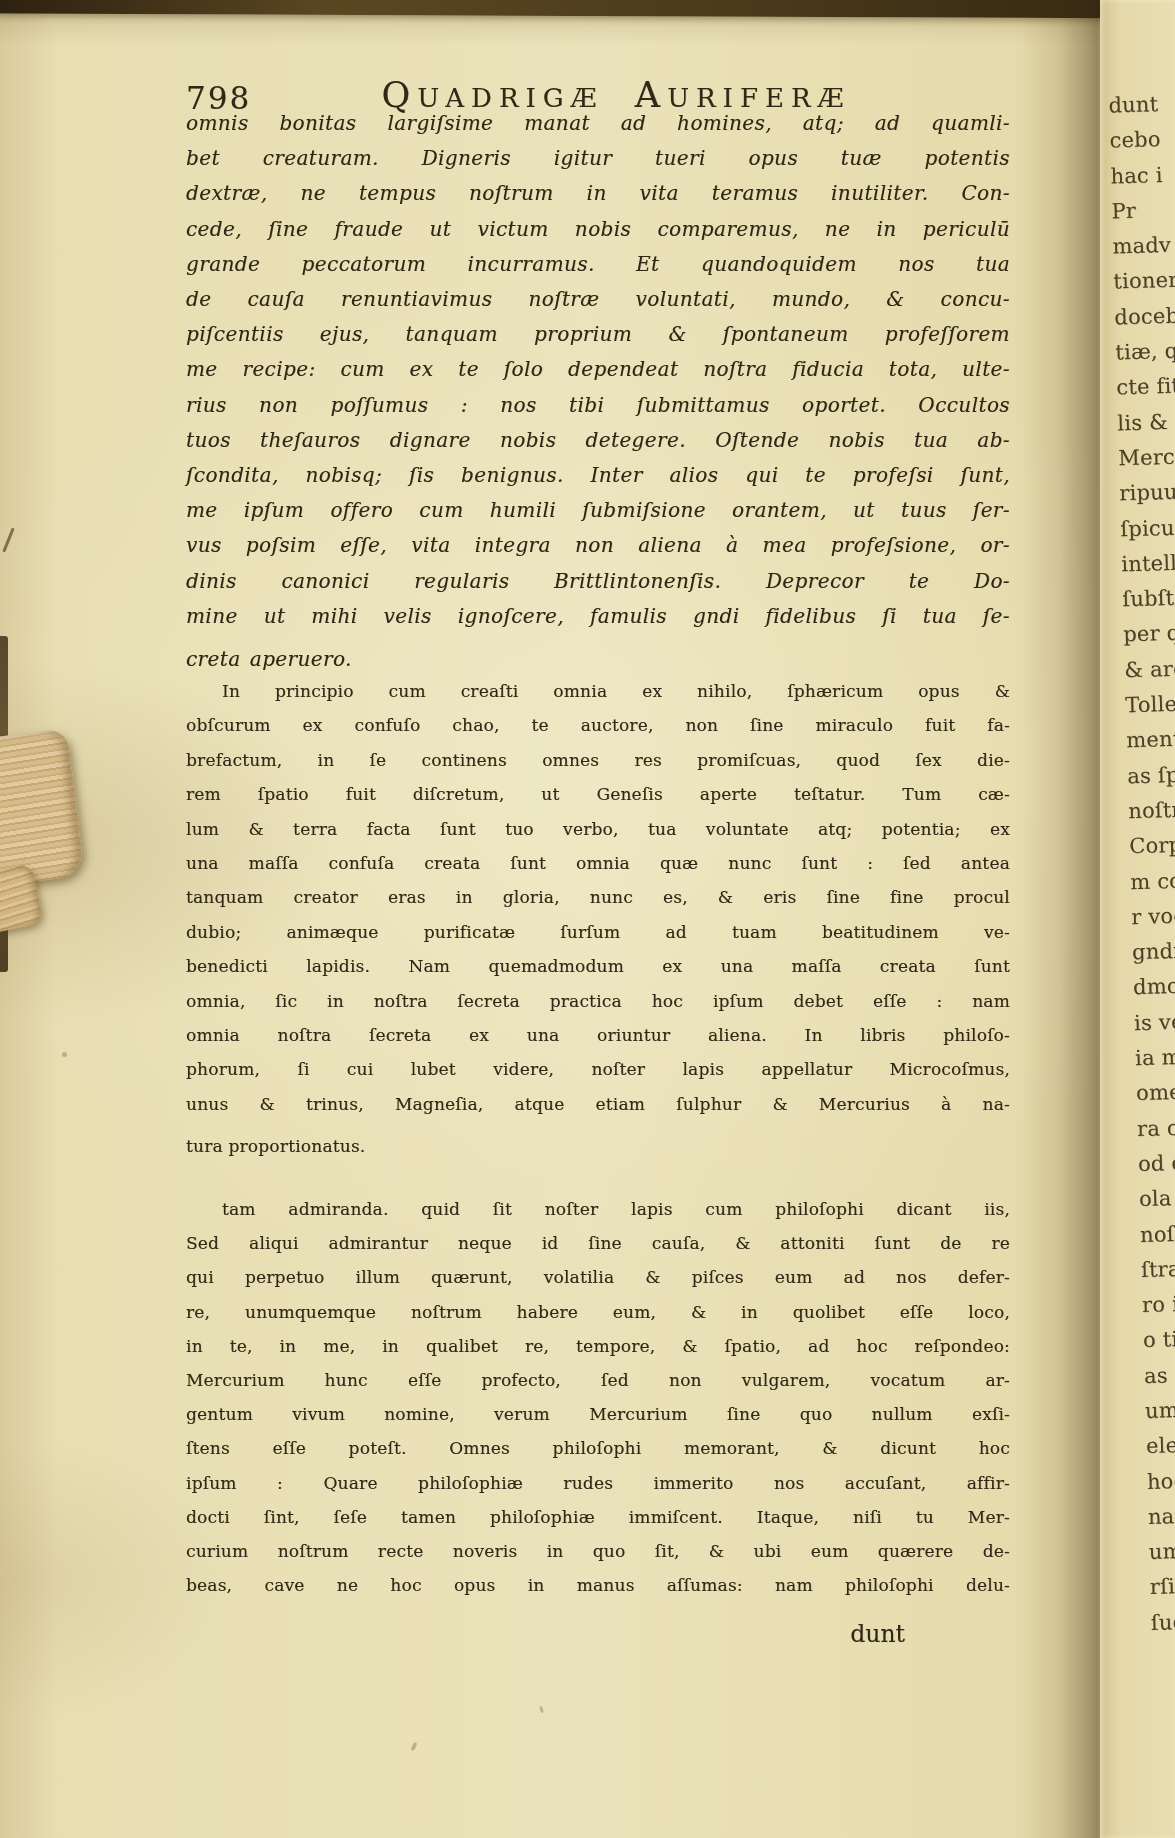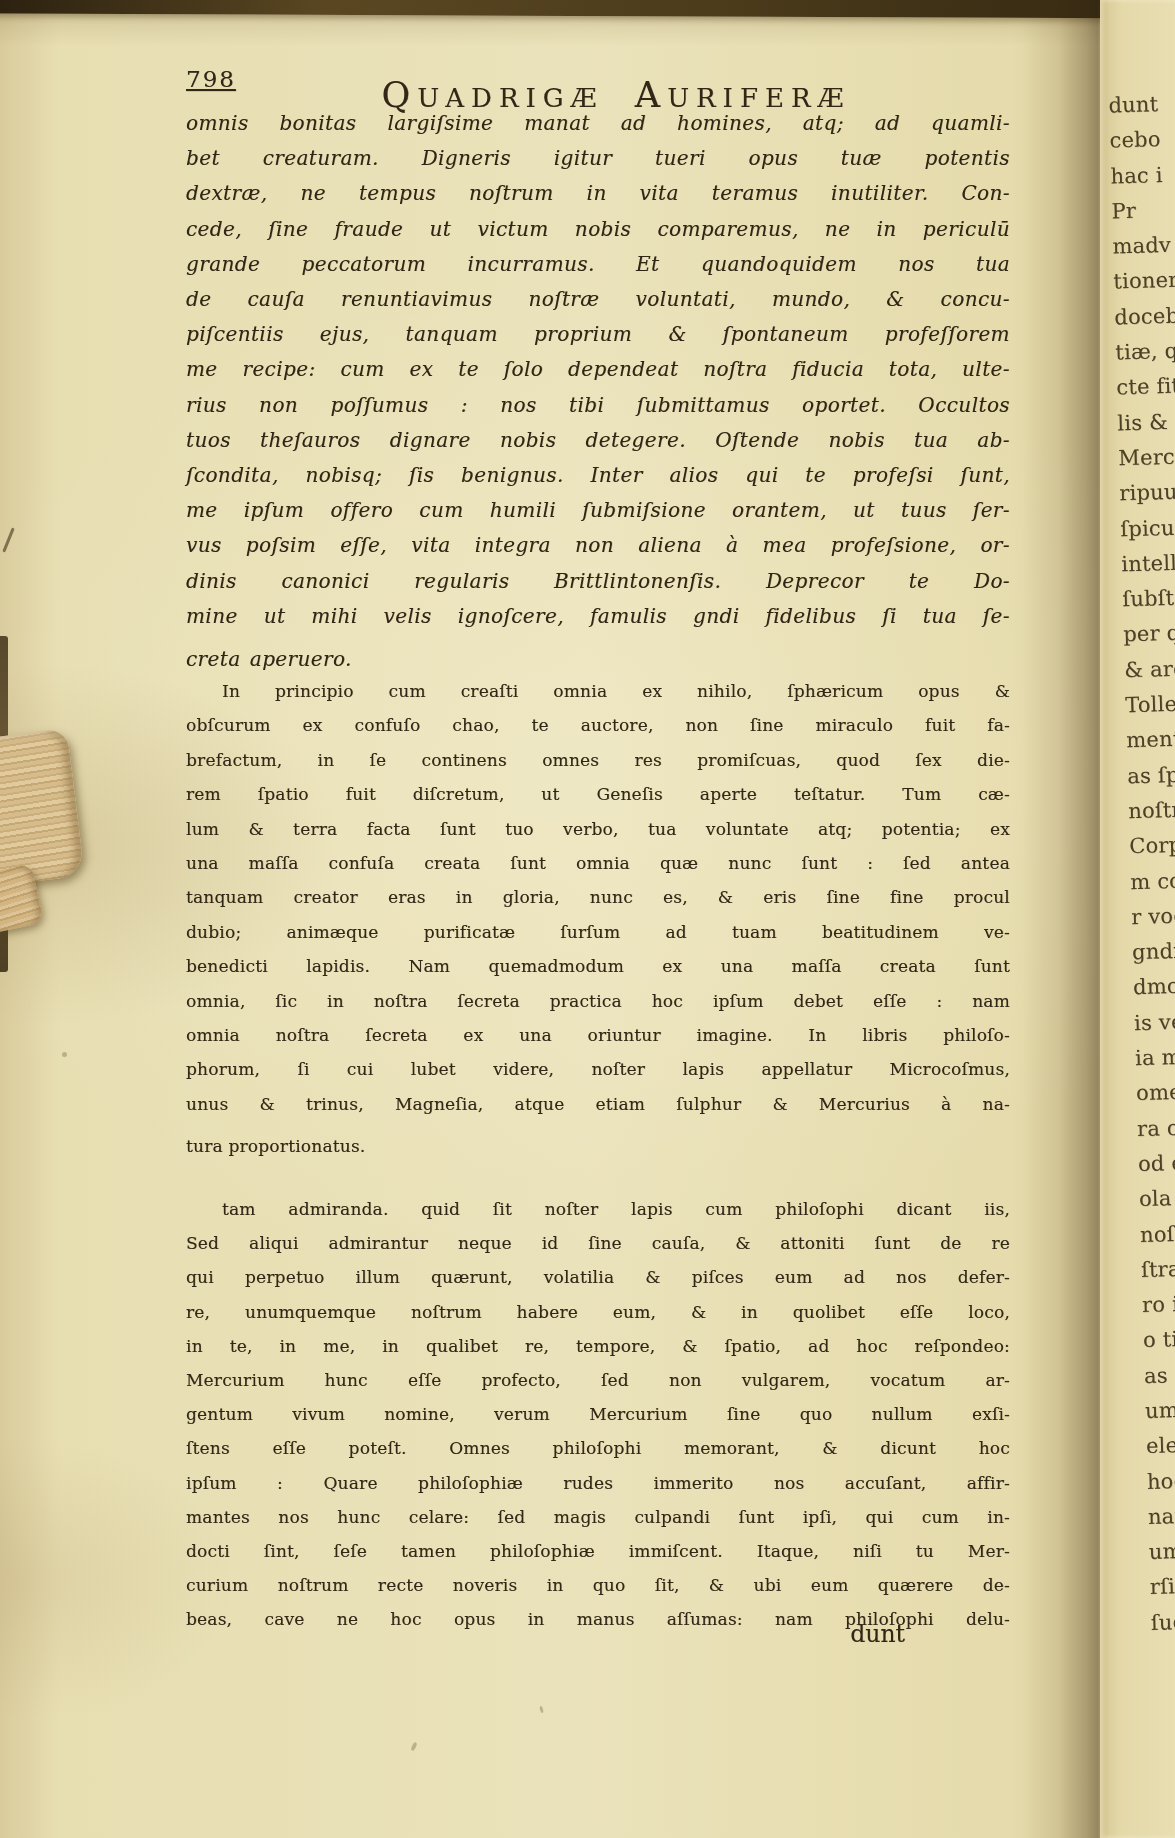--- a/index.html
+++ b/index.html
@@ -68,21 +68,21 @@
     letter-spacing:0.2px;
     text-shadow:0.4px 0.4px 0 rgba(70,55,30,0.3);
     opacity:.94;
   }
   .next-frags div{white-space:nowrap;}
 
   
   .ink{color:#312716;text-shadow:0.45px 0.45px 0 rgba(65,50,28,0.35);}
   .header{position:absolute;left:186px;top:64px;width:824px;height:44px;}
   .pagenum{
-    position:absolute;left:0;top:2px;font-size:23px;letter-spacing:2px;text-decoration:underline;
+    position:absolute;left:0;top:16px;font-size:31px;letter-spacing:2px;
   }
   .running-title{
     position:absolute;left:150px;top:0;width:560px;text-align:center;
     font-size:26px;letter-spacing:7px;word-spacing:16px;white-space:nowrap;margin-top:11px;
   }
   .running-title .big{font-size:35px;letter-spacing:7px;}
 
   .column{position:absolute;left:186px;width:824px;}
   .jlines div{
     text-align:justify;text-align-last:justify;
@@ -141,37 +141,36 @@
       <div>In principio cum creaſti omnia ex nihilo, ſphæricum opus &amp;</div>
       <div>obſcurum ex confuſo chao, te auctore, non ſine miraculo fuit fa-</div>
       <div>brefactum, in ſe continens omnes res promiſcuas, quod ſex die-</div>
       <div>rem ſpatio fuit diſcretum, ut Geneſis aperte teſtatur.  Tum cæ-</div>
       <div>lum &amp; terra facta ſunt tuo verbo, tua voluntate atq; potentia; ex</div>
       <div>una maſſa confuſa creata ſunt omnia quæ nunc ſunt : ſed antea</div>
       <div>tanquam creator eras in gloria, nunc es, &amp; eris ſine fine procul</div>
       <div>dubio; animæque purificatæ ſurſum ad tuam beatitudinem ve-</div>
       <div>benedicti lapidis.  Nam quemadmodum ex una maſſa creata ſunt</div>
       <div>omnia, ſic in noſtra ſecreta practica hoc ipſum debet eſſe : nam</div>
-      <div>omnia noſtra ſecreta ex una oriuntur imagine.  In libris philoſo-</div>
+      <div>omnia noſtra ſecreta ex una oriuntur aliena.  In libris philoſo-</div>
       <div>phorum, ſi cui lubet videre, noſter lapis appellatur Microcoſmus,</div>
       <div>unus &amp; trinus, Magneſia, atque etiam ſulphur &amp; Mercurius à na-</div>
       <div>tura proportionatus.</div>
     </div>
 
   <div class="column para para2 jlines ink">
       <div>tam admiranda. quid ſit noſter lapis cum philoſophi dicant iis,</div>
       <div>Sed aliqui admirantur neque id ſine cauſa, &amp; attoniti ſunt de re</div>
       <div>qui perpetuo illum quærunt, volatilia &amp; piſces eum ad nos defer-</div>
       <div>re, unumquemque noſtrum habere eum, &amp; in quolibet eſſe loco,</div>
       <div>in te, in me, in qualibet re, tempore, &amp; ſpatio, ad hoc reſpondeo:</div>
       <div>Mercurium hunc eſſe profecto, ſed non vulgarem, vocatum ar-</div>
       <div>gentum vivum nomine, verum Mercurium ſine quo nullum exſi-</div>
       <div>ſtens eſſe poteſt.  Omnes philoſophi memorant, &amp; dicunt hoc</div>
       <div>ipſum :  Quare philoſophiæ rudes immerito nos accuſant, affir-</div>
-      <div>mantes nos hunc celare: ſed magis culpandi ſunt ipſi, qui cum in-</div>
       <div>docti ſint, ſeſe tamen philoſophiæ immiſcent.  Itaque, niſi tu Mer-</div>
       <div>curium noſtrum recte noveris in quo ſit, &amp; ubi eum quærere de-</div>
       <div>beas, cave ne hoc opus in manus aſſumas: nam philoſophi delu-</div>
     </div>
 
   <div class="catchword ink">dunt</div>
 
   <div class="margin-slash"></div>
   <div class="left-sliver"></div>
   <div class="tab"></div>

